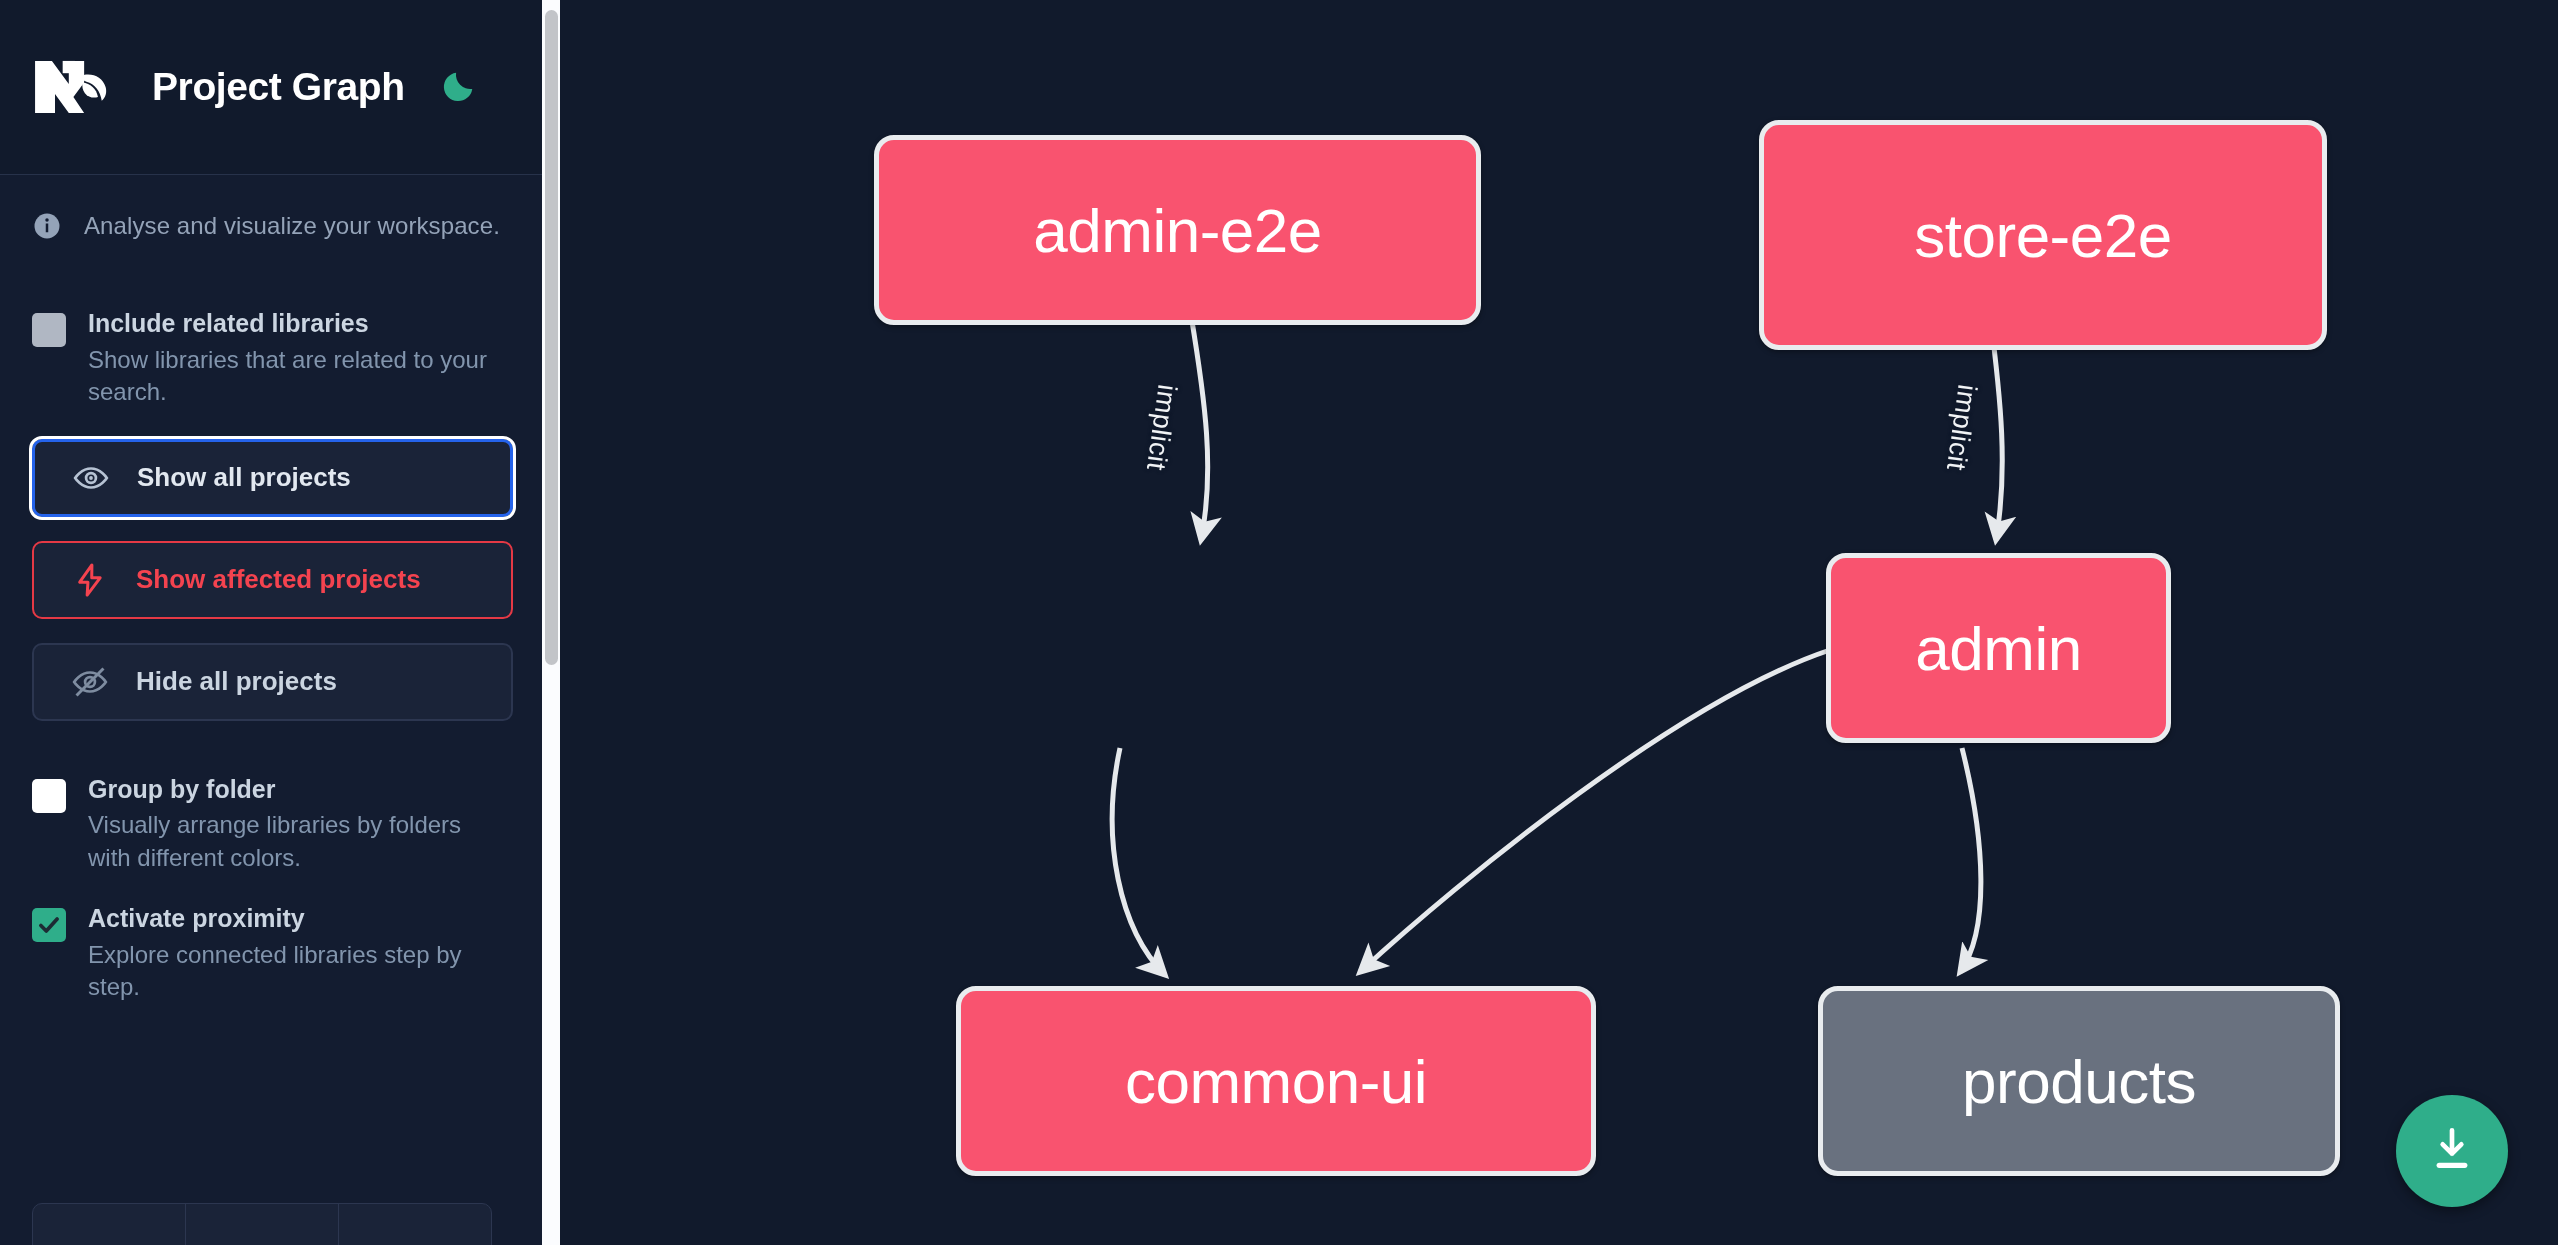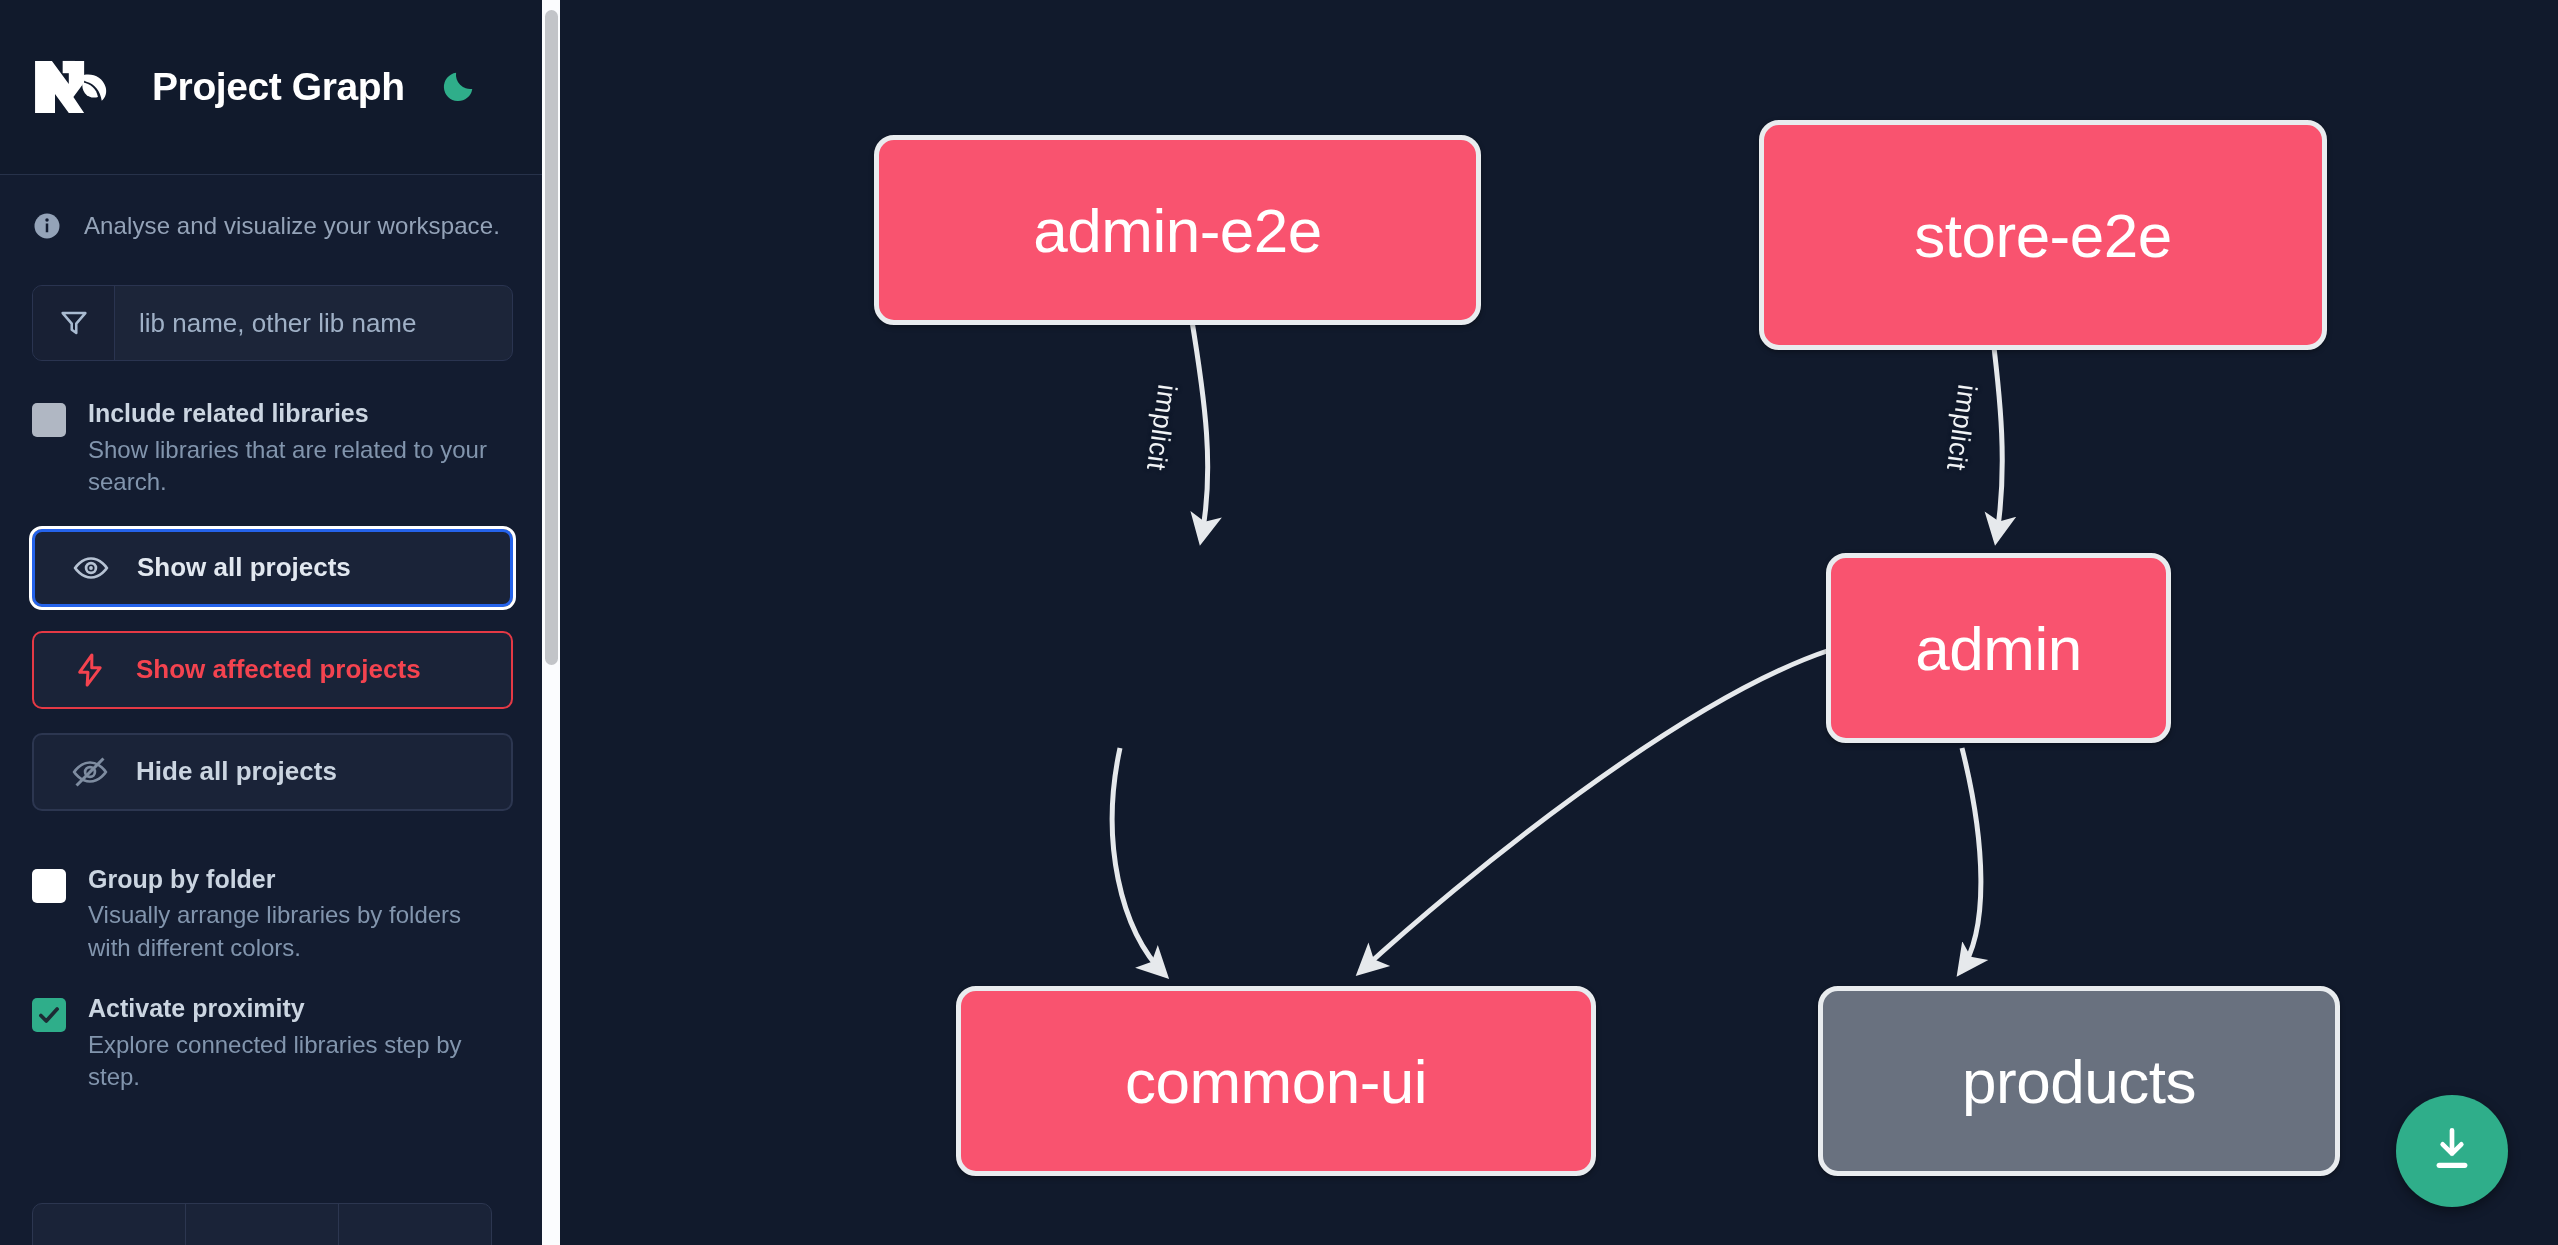--- a/index.html
+++ b/index.html
@@ -193,28 +193,20 @@
         <span class="info-icon">
           <svg viewBox="0 0 24 24" width="30" height="30" aria-hidden="true">
             <circle cx="12" cy="12" r="10" fill="#94a3b8"></circle>
             <rect x="11" y="10" width="2" height="7" fill="#131c30"></rect>
             <circle cx="12" cy="7.2" r="1.4" fill="#131c30"></circle>
           </svg>
         </span>
         <span class="info-text">Analyse and visualize your workspace.</span>
       </div>
 
-      <div class="filter-box">
-        <span class="filter-icon-wrap">
-          <svg viewBox="0 0 24 24" width="34" height="34" aria-hidden="true">
-            <path fill="none" stroke="#a9bbd1" stroke-width="1.8" stroke-linejoin="round" d="M4 5h16l-6.4 7.4V19l-3.2-2.2v-4.4z"></path>
-          </svg>
-        </span>
-        <input class="filter-input" type="text" placeholder="lib name, other lib name" style="">
-      </div>
 
       <div class="check-row">
         <span class="cbox grey"></span>
         <span class="check-texts">
           <span class="check-label" style="display:block">Include related libraries</span>
           <span class="check-desc" style="display:block">Show libraries that are related to your search.</span>
         </span>
       </div>
 
       <div class="btn-stack">

